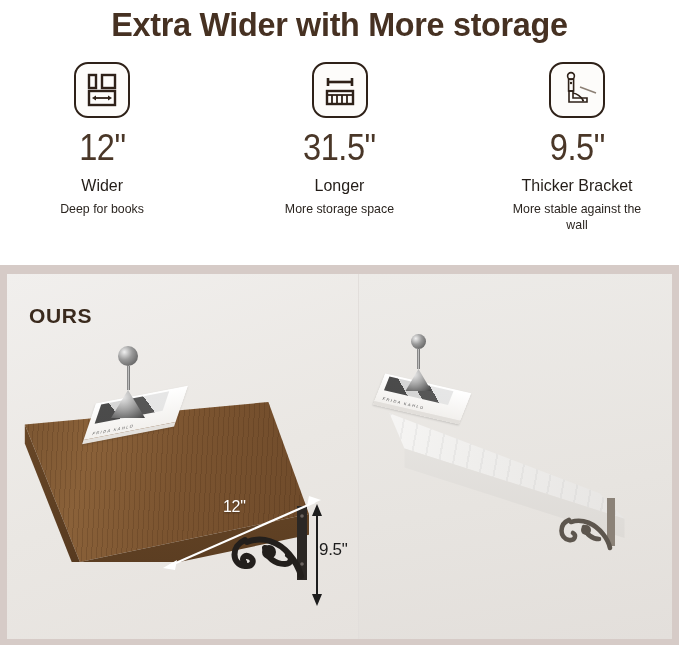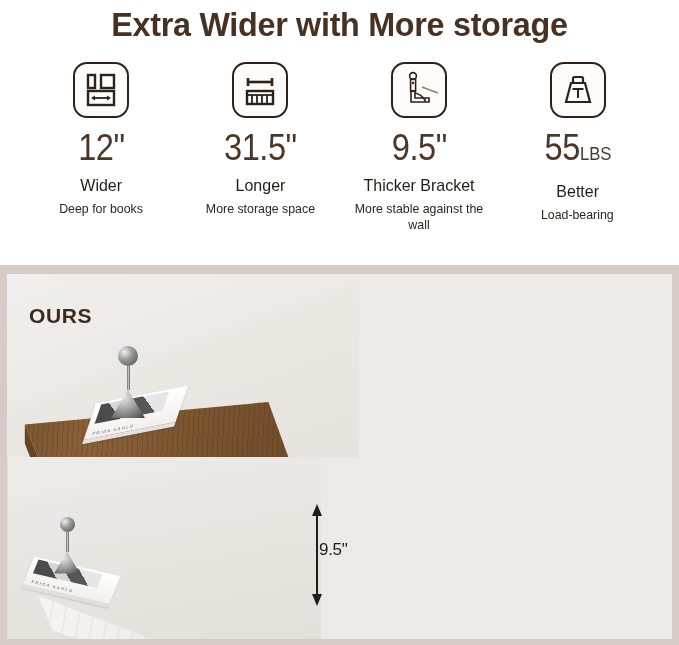--- a/index.html
+++ b/index.html
@@ -87,21 +87,21 @@
     left: 0; top: 265px;
     width: 679px; height: 380px;
     box-sizing: border-box;
     border-top: 9px solid #d6cbc7;
     border-bottom: 6px solid #d6cbc7;
     border-left: 7px solid #d6cbc7;
     border-right: 7px solid #d6cbc7;
     background: #eceae7;
     overflow: hidden;
   }
-  .panes { display: flex; width: 100%; height: 100%; position: relative; flex-direction: column; }
+  .panes { display: flex; width: 100%; height: 100%; position: relative; }
   .pane {
     position: relative;
     height: 100%;
     overflow: hidden;
   }
   .pane-left {
     width: 352px;
     background: linear-gradient(160deg, #f1efed 0%, #eae7e3 55%, #e6e2de 100%);
   }
   .pane-right {
@@ -292,35 +292,20 @@
         <circle cx="27" cy="31.5" r="1.1" fill="#2e2118"></circle>
       </svg>
     </div>
     <div class="big-num">
       <span>9.5</span><span>"</span>
     </div>
     <div class="feat-title">Thicker Bracket</div>
     <div class="feat-sub">More stable against the wall</div>
   </div>
 
-  <div class="feature">
-    <div class="icon-box">
-      <svg width="40" height="40" viewBox="0 0 40 40" aria-hidden="true">
-        <rect x="15" y="7" width="10" height="6" rx="1.5" fill="none" stroke="#2e2118" stroke-width="2.2"></rect>
-        <path d="M13 13 L27 13 L32 32 L8 32 Z" fill="none" stroke="#2e2118" stroke-width="2.2"></path>
-        <line x1="14.5" y1="19" x2="25.5" y2="19" stroke="#2e2118" stroke-width="2"></line>
-        <line x1="20" y1="19" x2="20" y2="28" stroke="#2e2118" stroke-width="2"></line>
-      </svg>
-    </div>
-    <div class="big-num">
-      <span>55</span><span class="unit-small">LBS</span>
-    </div>
-    <div class="feat-title">Better</div>
-    <div class="feat-sub">Load-bearing</div>
-  </div>
 
 </div>
 
 <div class="compare">
   <div class="panes">
 
     <div class="pane pane-left">
       <div class="pane-label label-ours">OURS</div>
 
       <div class="scene">

